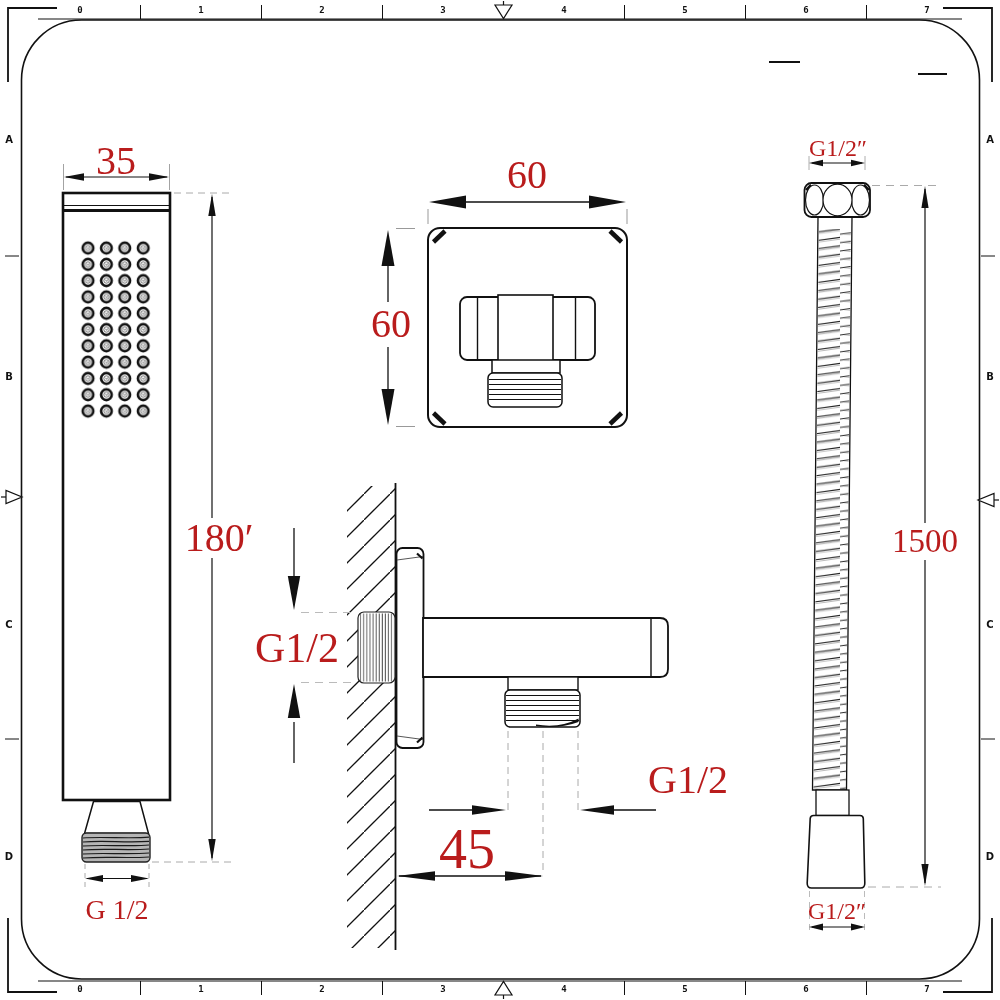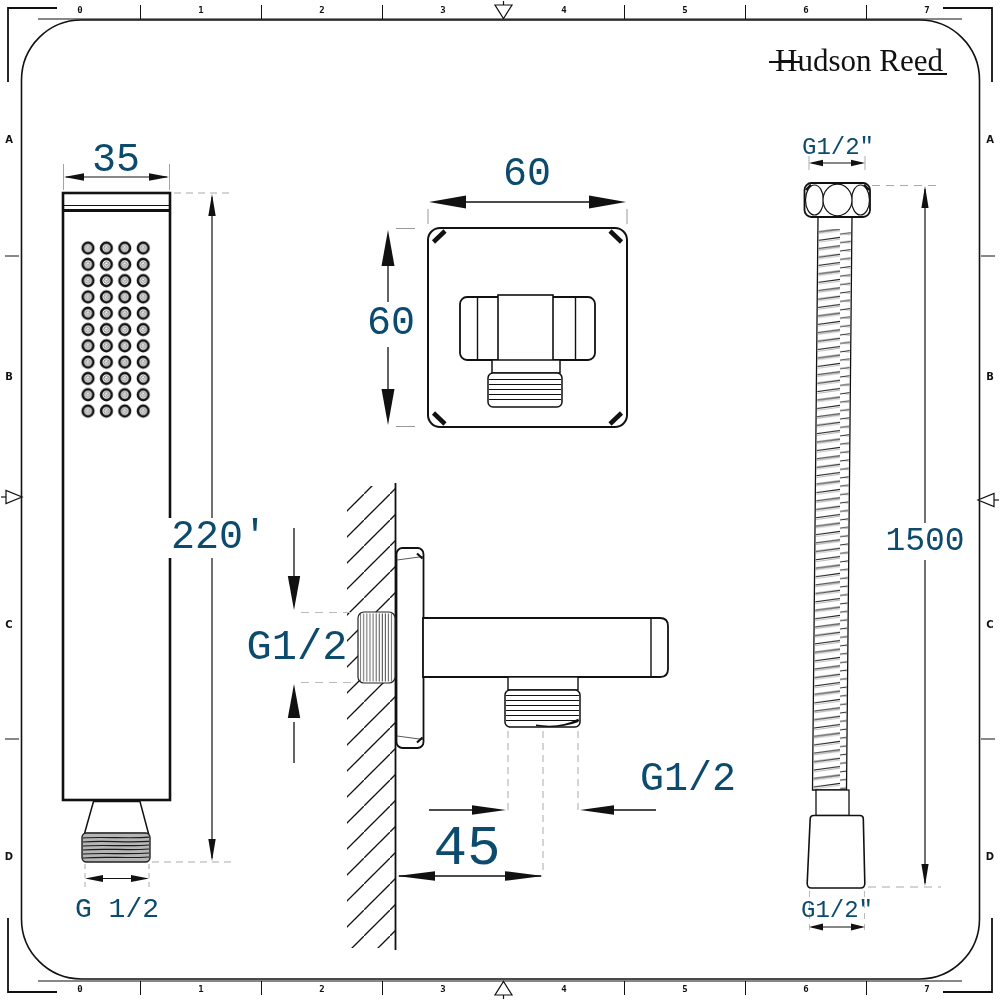--- a/index.html
+++ b/index.html
@@ -1,20 +1,20 @@
 <!DOCTYPE html>
 <html><head>
 <meta charset="utf-8">
 <style>
   html,body{margin:0;padding:0;background:#fff;}
   #page{position:relative;width:1000px;height:1000px;background:#fff;overflow:hidden;
         font-family:"Liberation Sans",sans-serif;color:#111;}
   svg{position:absolute;left:0;top:0;}
   .lbl{position:absolute;transform:translate(-50%,-50%);white-space:nowrap;
-       color:#0c4a6e;line-height:1;font-family:Liberation Mono, monospace;}
+       color:#b91c1c;line-height:1;font-family:Liberation Serif, serif;}
   .bg{background:#fff;padding:0 3px;}
   .rnum{position:absolute;transform:translate(-50%,-50%);font:bold 9px "DejaVu Sans Mono",monospace;color:#111;}
   .rlet{position:absolute;transform:translate(-50%,-50%);font:bold 10px "DejaVu Sans",sans-serif;color:#111;}
   .logo{position:absolute;transform:translate(-50%,-50%);font-family:"Liberation Serif",serif;
         font-size:31px;color:#111;white-space:nowrap;}
 </style>
 </head>
 <body>
 
 <div id="page">
@@ -261,24 +261,23 @@
 <span class="rlet" style="left:9px;top:139px">A</span>
 <span class="rlet" style="left:9px;top:376px">B</span>
 <span class="rlet" style="left:9px;top:624px">C</span>
 <span class="rlet" style="left:9px;top:856px">D</span>
 
 <span class="rlet" style="left:990px;top:139px">A</span>
 <span class="rlet" style="left:990px;top:376px">B</span>
 <span class="rlet" style="left:990px;top:624px">C</span>
 <span class="rlet" style="left:990px;top:856px">D</span>
 
-<div class="logo" style="left:859px;top:61px">Hudson Reed</div>
 
 <div class="lbl" style="left:116px;top:161px;font-size:40px">35</div>
-<div class="lbl bg" style="left:219px;top:538px;font-size:40px">220′</div>
+<div class="lbl bg" style="left:219px;top:538px;font-size:40px">180′</div>
 <div class="lbl" style="left:117px;top:910px;font-size:28px">G 1/2</div>
 <div class="lbl" style="left:527px;top:175px;font-size:40px">60</div>
 <div class="lbl bg" style="left:391px;top:324px;font-size:40px">60</div>
 <div class="lbl" style="left:297px;top:648px;font-size:42px">G1/2</div>
 <div class="lbl" style="left:688px;top:780px;font-size:40px">G1/2</div>
 <div class="lbl" style="left:467px;top:849px;font-size:56px">45</div>
 <div class="lbl" style="left:838px;top:148px;font-size:24px">G1/2″</div>
 <div class="lbl bg" style="left:925px;top:541px;font-size:33px">1500</div>
 <div class="lbl" style="left:837px;top:911px;font-size:24px">G1/2″</div>
 

